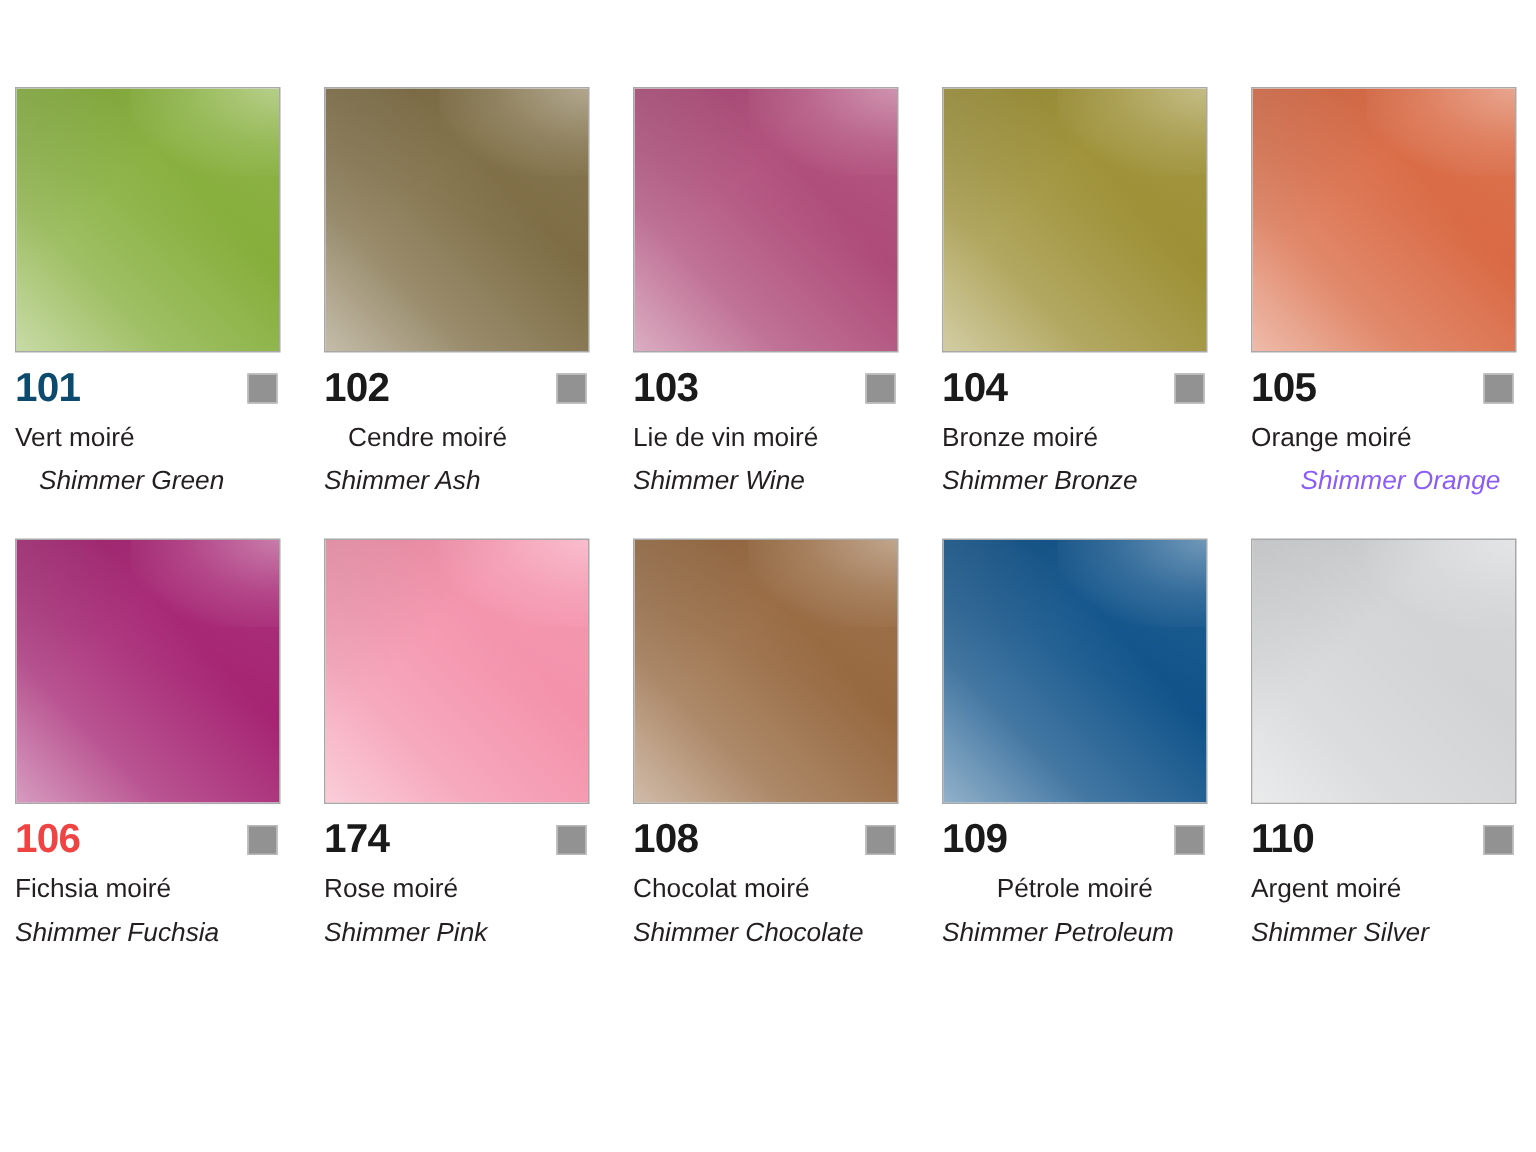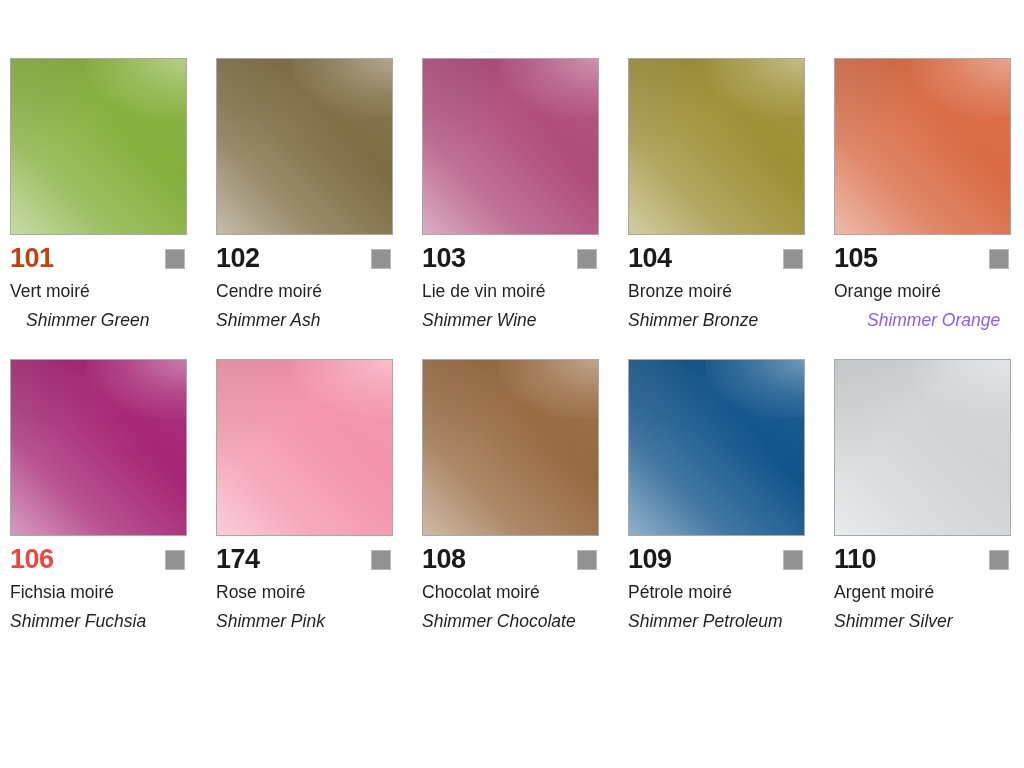--- a/index.html
+++ b/index.html
@@ -138,38 +138,38 @@
 <div id="chart" style="background: rgb(255, 255, 255);">
   <div class="grid">
 
     <div class="cell">
       <div class="swatch" style="border-color: rgb(168, 168, 168);">
         <div class="base" style="background-color: rgb(133, 174, 58);"></div>
         <div class="sheen"></div>
         <div class="tr-glint"></div>
       </div>
       <div class="code-row">
-        <div class="code" style="color: #c2410c;">101</div>
+        <div class="code" style="color: #0c4a6e;">101</div>
         <div class="gray-chip" style="background: rgb(146, 146, 146); border-color: rgb(185, 185, 185);"></div>
       </div>
       <div class="name-fr" style="color: rgb(35, 31, 32);">Vert moiré</div>
       <div class="name-en nowrap" style="color: rgb(35, 31, 32); margin-left: 16px;">Shimmer Green</div>
     </div>
 
     <div class="cell">
       <div class="swatch" style="border-color: rgb(168, 168, 168);">
         <div class="base" style="background-color: rgb(125, 108, 67);"></div>
         <div class="sheen"></div>
         <div class="tr-glint"></div>
       </div>
       <div class="code-row">
         <div class="code" style="color: rgb(26, 26, 26);">102</div>
         <div class="gray-chip" style="background: rgb(146, 146, 146); border-color: rgb(185, 185, 185);"></div>
       </div>
-      <div class="name-fr" style="color: rgb(35, 31, 32);">Cendre moiré</div>
+      <div class="name-fr" style="color: rgb(35, 31, 32); margin-left: 16px;">Cendre moiré</div>
       <div class="name-en nowrap" style="color: rgb(35, 31, 32);">Shimmer Ash</div>
     </div>
 
     <div class="cell">
       <div class="swatch" style="border-color: rgb(168, 168, 168);">
         <div class="base" style="background-color: rgb(174, 74, 120);"></div>
         <div class="sheen"></div>
         <div class="tr-glint"></div>
       </div>
       <div class="code-row">
@@ -253,21 +253,21 @@
     <div class="cell">
       <div class="swatch" style="border-color: rgb(168, 168, 168);">
         <div class="base" style="background-color: rgb(15, 82, 137);"></div>
         <div class="sheen"></div>
         <div class="tr-glint"></div>
       </div>
       <div class="code-row">
         <div class="code" style="color: rgb(26, 26, 26);">109</div>
         <div class="gray-chip" style="background: rgb(146, 146, 146); border-color: rgb(185, 185, 185);"></div>
       </div>
-      <div class="name-fr" style="color: rgb(35, 31, 32);">Pétrole moiré</div>
+      <div class="name-fr" style="color: rgb(35, 31, 32); text-align: center;">Pétrole moiré</div>
       <div class="name-en wrap" style="color: rgb(35, 31, 32);">Shimmer Petroleum</div>
     </div>
 
     <div class="cell">
       <div class="swatch" style="border-color: rgb(168, 168, 168);">
         <div class="base" style="background-color: rgb(210, 211, 213);"></div>
         <div class="sheen"></div>
         <div class="tr-glint"></div>
       </div>
       <div class="code-row">

